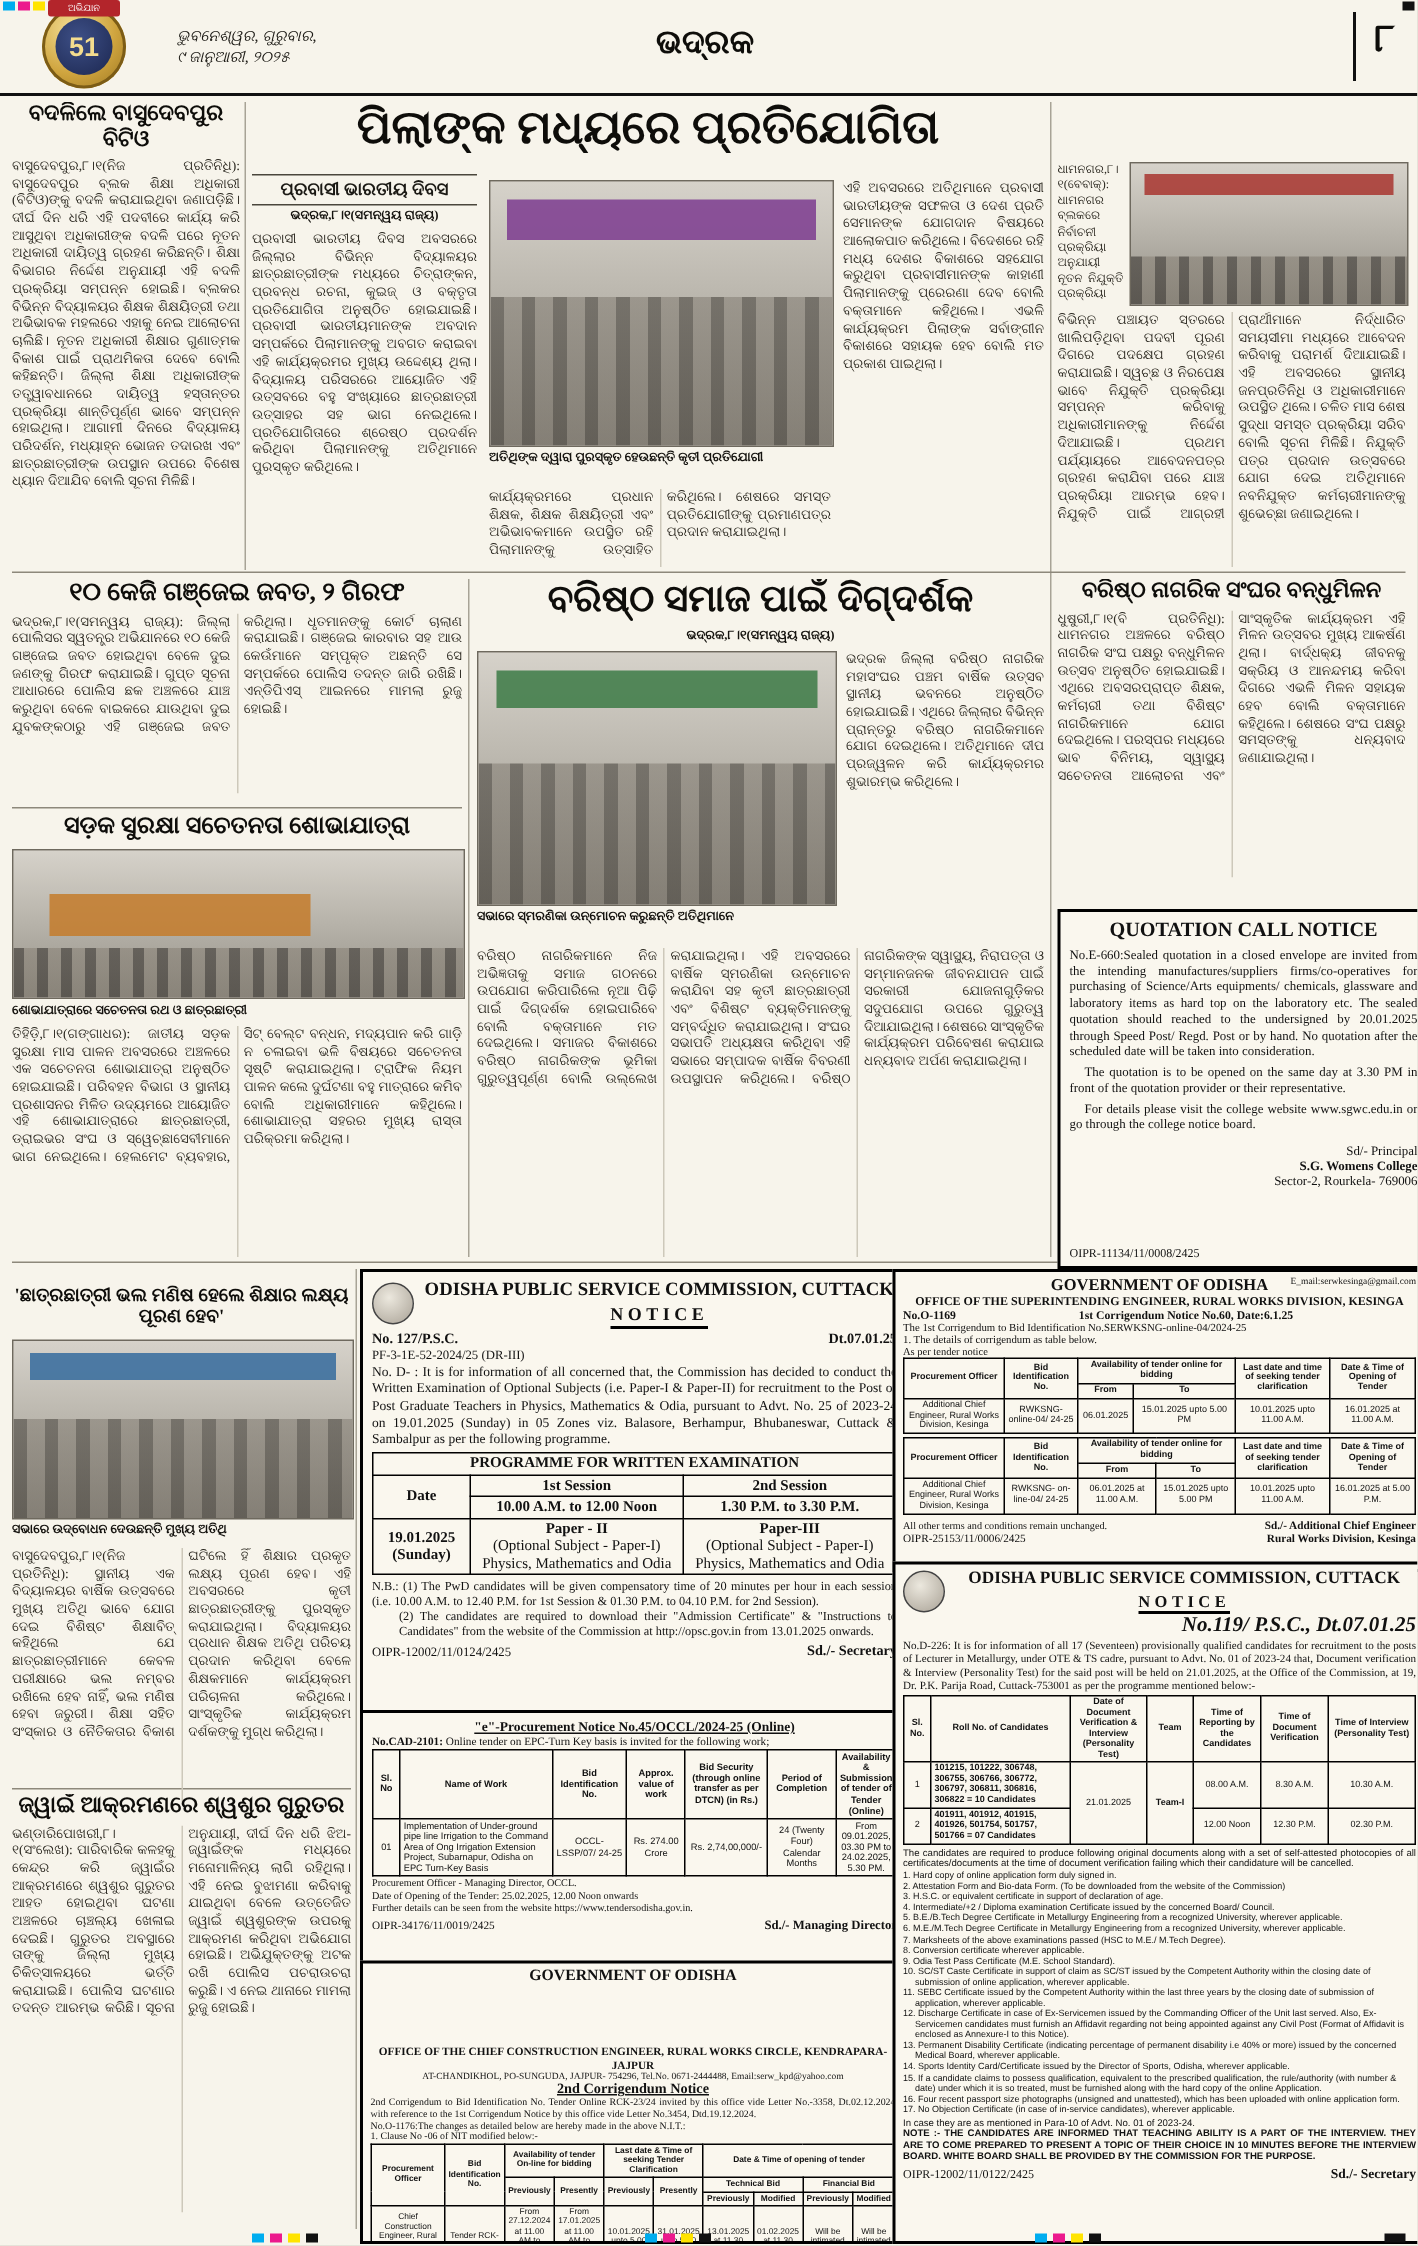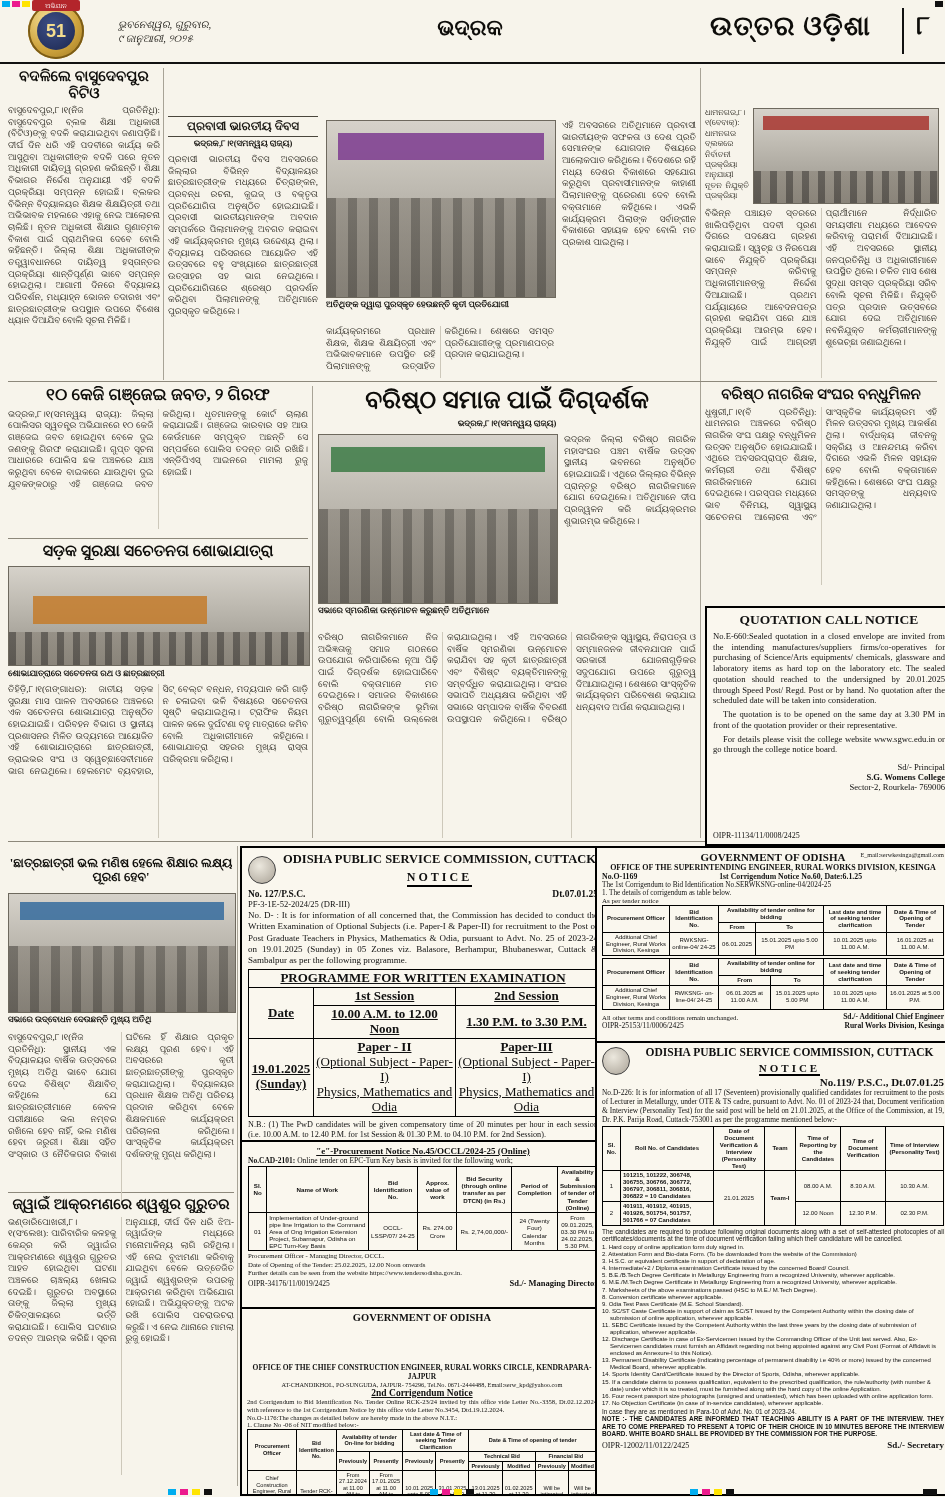--- a/index.html
+++ b/index.html
@@ -49,41 +49,41 @@
     <div id="logo">
       <div class="ring"></div>
       <div class="ribbon">ଅଭିଯାନ</div>
       <div class="inner">51</div>
     </div>
     <div class="abs" style="left:118px;top:18px;font-size:10.5px;line-height:1.35;font-style:italic;">
       <div>ଭୁବନେଶ୍ୱର, ଗୁରୁବାର,</div>
       <div>୯ ଜାନୁଆରୀ, ୨୦୨୫</div>
     </div>
     <div class="abs hl" style="left:380px;top:16px;width:180px;font-size:22px;">ଭଦ୍ରକ</div>
-    <div class="abs hl" style="left:688px;top:12px;width:205px;font-size:27px;letter-spacing:1px;">ଉତ୍ତର ଓଡ଼ିଶା</div>
     <div class="abs" style="left:902px;top:8px;width:2px;height:46px;background:#111;"></div>
     <div class="abs hl" style="left:908px;top:12px;width:30px;font-size:26px;">୮</div>
   </div>
 
   <div class="vr" style="left:163px;top:68px;height:312px;"></div>
   <div class="vr" style="left:700px;top:68px;height:770px;"></div>
   <div class="vr" style="left:312px;top:386px;height:452px;"></div>
   <div class="vr" style="left:237px;top:846px;height:640px;"></div>
   <div class="vr" style="left:592px;top:846px;height:640px;"></div>
   <div class="hrl" style="left:8px;top:381px;width:929px;"></div>
   <div class="hrl" style="left:8px;top:538px;width:300px;"></div>
   <div class="hrl" style="left:8px;top:841px;width:929px;"></div>
   <div class="hrl" style="left:8px;top:1192px;width:226px;"></div>
 
   <div class="abs" style="left:8px;top:68px;width:152px;height:310px;overflow:hidden;">
     <div class="hl" style="font-size:15px;margin-bottom:4px;">ବଦଳିଲେ ବାସୁଦେବପୁର ବିଟିଓ</div>
     <div class="bt" style="height:270px;">ବାସୁଦେବପୁର,୮।୧(ନିଜ ପ୍ରତିନିଧି): ବାସୁଦେବପୁର ବ୍ଲକ ଶିକ୍ଷା ଅଧିକାରୀ (ବିଟିଓ)ଙ୍କୁ ବଦଳି କରାଯାଇଥିବା ଜଣାପଡ଼ିଛି। ଦୀର୍ଘ ଦିନ ଧରି ଏହି ପଦବୀରେ କାର୍ଯ୍ୟ କରି ଆସୁଥିବା ଅଧିକାରୀଙ୍କ ବଦଳି ପରେ ନୂତନ ଅଧିକାରୀ ଦାୟିତ୍ୱ ଗ୍ରହଣ କରିଛନ୍ତି। ଶିକ୍ଷା ବିଭାଗର ନିର୍ଦ୍ଦେଶ ଅନୁଯାୟୀ ଏହି ବଦଳି ପ୍ରକ୍ରିୟା ସମ୍ପନ୍ନ ହୋଇଛି। ବ୍ଲକର ବିଭିନ୍ନ ବିଦ୍ୟାଳୟର ଶିକ୍ଷକ ଶିକ୍ଷୟିତ୍ରୀ ତଥା ଅଭିଭାବକ ମହଲରେ ଏହାକୁ ନେଇ ଆଲୋଚନା ଚାଲିଛି। ନୂତନ ଅଧିକାରୀ ଶିକ୍ଷାର ଗୁଣାତ୍ମକ ବିକାଶ ପାଇଁ ପ୍ରାଥମିକତା ଦେବେ ବୋଲି କହିଛନ୍ତି। ଜିଲ୍ଲା ଶିକ୍ଷା ଅଧିକାରୀଙ୍କ ତତ୍ତ୍ୱାବଧାନରେ ଦାୟିତ୍ୱ ହସ୍ତାନ୍ତର ପ୍ରକ୍ରିୟା ଶାନ୍ତିପୂର୍ଣ୍ଣ ଭାବେ ସମ୍ପନ୍ନ ହୋଇଥିଲା। ଆଗାମୀ ଦିନରେ ବିଦ୍ୟାଳୟ ପରିଦର୍ଶନ, ମଧ୍ୟାହ୍ନ ଭୋଜନ ତଦାରଖ ଏବଂ ଛାତ୍ରଛାତ୍ରୀଙ୍କ ଉପସ୍ଥାନ ଉପରେ ବିଶେଷ ଧ୍ୟାନ ଦିଆଯିବ ବୋଲି ସୂଚନା ମିଳିଛି।</div>
   </div>
 
   <div class="abs" style="left:168px;top:68px;width:528px;height:310px;">
+    <div class="hl abs" style="left:0;top:0;width:528px;font-size:31px;">ପିଲାଙ୍କ ମଧ୍ୟରେ ପ୍ରତିଯୋଗିତା</div>
     <div class="kick abs" style="left:0;top:48px;width:150px;">ପ୍ରବାସୀ ଭାରତୀୟ ଦିବସ</div>
     <div class="by abs" style="left:0;top:70px;width:150px;">ଭଦ୍ରକ,୮।୧(ସମନ୍ୱୟ ରାଜ୍ୟ)</div>
     <div class="bt abs" style="left:0;top:86px;width:150px;height:224px;">ପ୍ରବାସୀ ଭାରତୀୟ ଦିବସ ଅବସରରେ ଜିଲ୍ଲାର ବିଭିନ୍ନ ବିଦ୍ୟାଳୟର ଛାତ୍ରଛାତ୍ରୀଙ୍କ ମଧ୍ୟରେ ଚିତ୍ରାଙ୍କନ, ପ୍ରବନ୍ଧ ରଚନା, କୁଇଜ୍ ଓ ବକ୍ତୃତା ପ୍ରତିଯୋଗିତା ଅନୁଷ୍ଠିତ ହୋଇଯାଇଛି। ପ୍ରବାସୀ ଭାରତୀୟମାନଙ୍କ ଅବଦାନ ସମ୍ପର୍କରେ ପିଲାମାନଙ୍କୁ ଅବଗତ କରାଇବା ଏହି କାର୍ଯ୍ୟକ୍ରମର ମୁଖ୍ୟ ଉଦ୍ଦେଶ୍ୟ ଥିଲା। ବିଦ୍ୟାଳୟ ପରିସରରେ ଆୟୋଜିତ ଏହି ଉତ୍ସବରେ ବହୁ ସଂଖ୍ୟାରେ ଛାତ୍ରଛାତ୍ରୀ ଉତ୍ସାହର ସହ ଭାଗ ନେଇଥିଲେ। ପ୍ରତିଯୋଗିତାରେ ଶ୍ରେଷ୍ଠ ପ୍ରଦର୍ଶନ କରିଥିବା ପିଲାମାନଙ୍କୁ ଅତିଥିମାନେ ପୁରସ୍କୃତ କରିଥିଲେ।</div>
     <div class="photo" style="left:158px;top:52px;width:228px;height:176px;">
       <div class="banner" style="background:#7d3b8f;"></div>
       <div class="ppl"></div>
     </div>
     <div class="cap abs" style="left:158px;top:231px;width:228px;height:24px;">ଅତିଥିଙ୍କ ଦ୍ୱାରା ପୁରସ୍କୃତ ହେଉଛନ୍ତି କୃତୀ ପ୍ରତିଯୋଗୀ</div>
     <div class="bt abs c2" style="left:158px;top:258px;width:228px;height:52px;">କାର୍ଯ୍ୟକ୍ରମରେ ପ୍ରଧାନ ଶିକ୍ଷକ, ଶିକ୍ଷକ ଶିକ୍ଷୟିତ୍ରୀ ଏବଂ ଅଭିଭାବକମାନେ ଉପସ୍ଥିତ ରହି ପିଲାମାନଙ୍କୁ ଉତ୍ସାହିତ କରିଥିଲେ। ଶେଷରେ ସମସ୍ତ ପ୍ରତିଯୋଗୀଙ୍କୁ ପ୍ରମାଣପତ୍ର ପ୍ରଦାନ କରାଯାଇଥିଲା।</div>
     <div class="bt abs" style="left:394px;top:52px;width:134px;height:258px;">ଏହି ଅବସରରେ ଅତିଥିମାନେ ପ୍ରବାସୀ ଭାରତୀୟଙ୍କ ସଫଳତା ଓ ଦେଶ ପ୍ରତି ସେମାନଙ୍କ ଯୋଗଦାନ ବିଷୟରେ ଆଲୋକପାତ କରିଥିଲେ। ବିଦେଶରେ ରହି ମଧ୍ୟ ଦେଶର ବିକାଶରେ ସହଯୋଗ କରୁଥିବା ପ୍ରବାସୀମାନଙ୍କ କାହାଣୀ ପିଲାମାନଙ୍କୁ ପ୍ରେରଣା ଦେବ ବୋଲି ବକ୍ତାମାନେ କହିଥିଲେ। ଏଭଳି କାର୍ଯ୍ୟକ୍ରମ ପିଲାଙ୍କ ସର୍ବାଙ୍ଗୀନ ବିକାଶରେ ସହାୟକ ହେବ ବୋଲି ମତ ପ୍ରକାଶ ପାଇଥିଲା।</div>
@@ -165,21 +165,21 @@
         <div class="b" style="font-size:12.5px;">ODISHA PUBLIC SERVICE COMMISSION, CUTTACK</div>
         <div><span class="noticeTag" style="font-size:12px;">NOTICE</span></div>
       </div>
     </div>
     <div class="spread" style="font-size:9.5px;margin-top:2px;">
       <span class="b">No. 127/P.S.C.</span>
       <span class="b">Dt.07.01.25</span>
     </div>
     <div style="font-size:8.5px;">PF-3-1E-52-2024/25 (DR-III)</div>
     <div class="jst" style="font-size:9px;line-height:1.25;margin-top:1px;">No. D- : It is for information of all concerned that, the Commission has decided to conduct the Written Examination of Optional Subjects (i.e. Paper-I &amp; Paper-II) for recruitment to the Post of Post Graduate Teachers in Physics, Mathematics &amp; Odia, pursuant to Advt. No. 25 of 2023-24 on 19.01.2025 (Sunday) in 05 Zones viz. Balasore, Berhampur, Bhubaneswar, Cuttack &amp; Sambalpur as per the following programme.</div>
-    <table class="nt" style="font-size:13px;margin-top:3px;text-decoration:underline;">
+    <table class="nt" style="font-size:10px;margin-top:3px;">
       <tbody>
           <tr>
             <th colspan="3">PROGRAMME FOR WRITTEN EXAMINATION</th>
           </tr>
       <tr>
         <th style="width:60px;" rowspan="2">Date</th>
         <th>1st Session</th>
         <th>2nd Session</th>
       </tr>
       <tr>
@@ -376,21 +376,21 @@
   </div>
 
   <div class="notice" style="left:595px;top:1041px;width:342px;height:445px;padding:3px 5px;">
     <div class="nhead">
       <div class="selogo"></div>
       <div style="flex:1;text-align:center;">
         <div class="b" style="font-size:11.5px;">ODISHA PUBLIC SERVICE COMMISSION, CUTTACK</div>
         <div><span class="noticeTag" style="font-size:11px;">NOTICE</span></div>
       </div>
     </div>
-    <div class="rgt b" style="font-size:11px;">No.119/ P.S.C., Dt.07.01.25</div>
+    <div class="rgt b" style="font-size:14px;font-style:italic;">No.119/ P.S.C., Dt.07.01.25</div>
     <div class="jst" style="font-size:7.4px;line-height:1.22;">No.D-226: It is for information of all 17 (Seventeen) provisionally qualified candidates for recruitment to the posts of Lecturer in Metallurgy, under OTE &amp; TS cadre, pursuant to Advt. No. 01 of 2023-24 that, Document verification &amp; Interview (Personality Test) for the said post will be held on 21.01.2025, at the Office of the Commission, at 19, Dr. P.K. Parija Road, Cuttack-753001 as per the programme mentioned below:-</div>
     <table class="nt sans" style="font-size:6px;margin-top:2px;">
       <tbody>
           <tr>
         <th style="width:13px;">Sl. No.</th>
         <th style="width:88px;">Roll No. of Candidates</th>
         <th style="width:46px;">Date of Document Verification &amp; Interview (Personality Test)</th>
         <th style="width:26px;">Team</th>
         <th style="width:40px;">Time of Reporting by the Candidates</th>
         <th style="width:40px;">Time of Document Verification</th>

